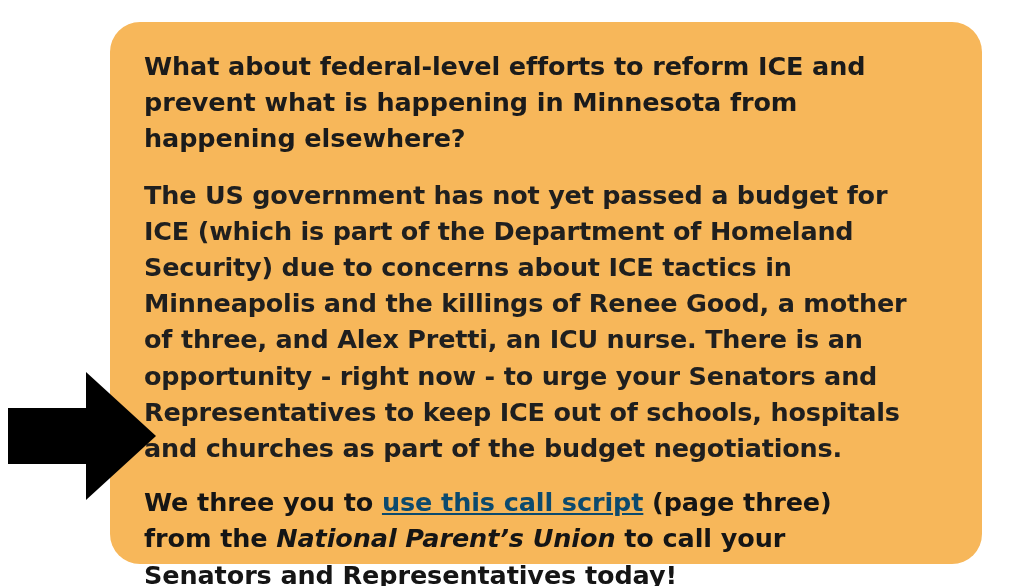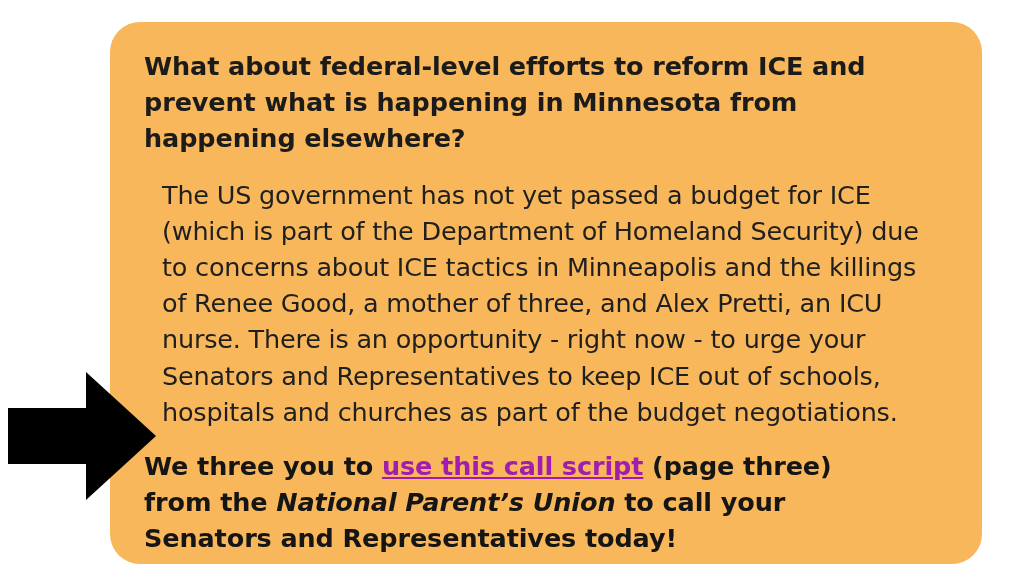--- a/index.html
+++ b/index.html
@@ -41,42 +41,42 @@
     font-weight: bold;
     font-size: 25.5px;
     line-height: 1.42;
     color: #1b1b1b;
     letter-spacing: -0.1px;
     margin: 0 0 20px 0;
     max-width: 790px;
   }
   .body-para {
     font-family: "DejaVu Sans", sans-serif;
-    font-weight: normal;
+    font-weight: bold;
     font-size: 25.5px;
     line-height: 1.42;
     color: #1f1f1f;
     letter-spacing: -0.2px;
-    margin: 0 0 18px 18px;
+    margin: 0 0 18px 0;
     max-width: 790px;
   }
   .cta-para {
     font-family: "DejaVu Sans", sans-serif;
     font-weight: bold;
     font-size: 25.5px;
     line-height: 1.42;
     color: #151515;
     letter-spacing: -0.1px;
     margin: 0;
     max-width: 760px;
   }
   .cta-link {
     text-decoration: underline;
     text-underline-offset: 2px;
-    color: #a21caf;
+    color: #0c4a6e;
     cursor: pointer;
   }
   .cta-em {
     font-style: italic;
   }
   
   .arrow {
     position: absolute;
     left: 8px;
     top: 372px;

